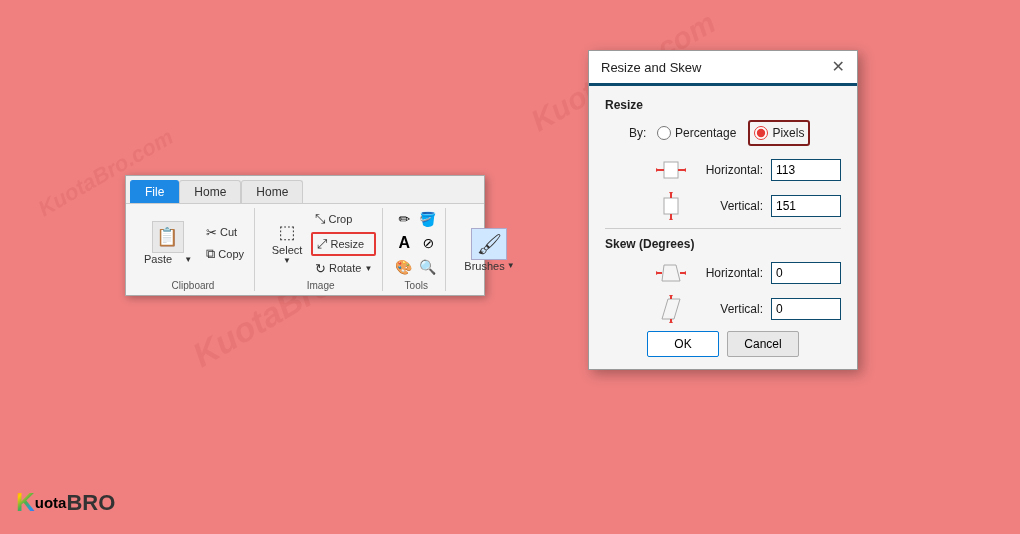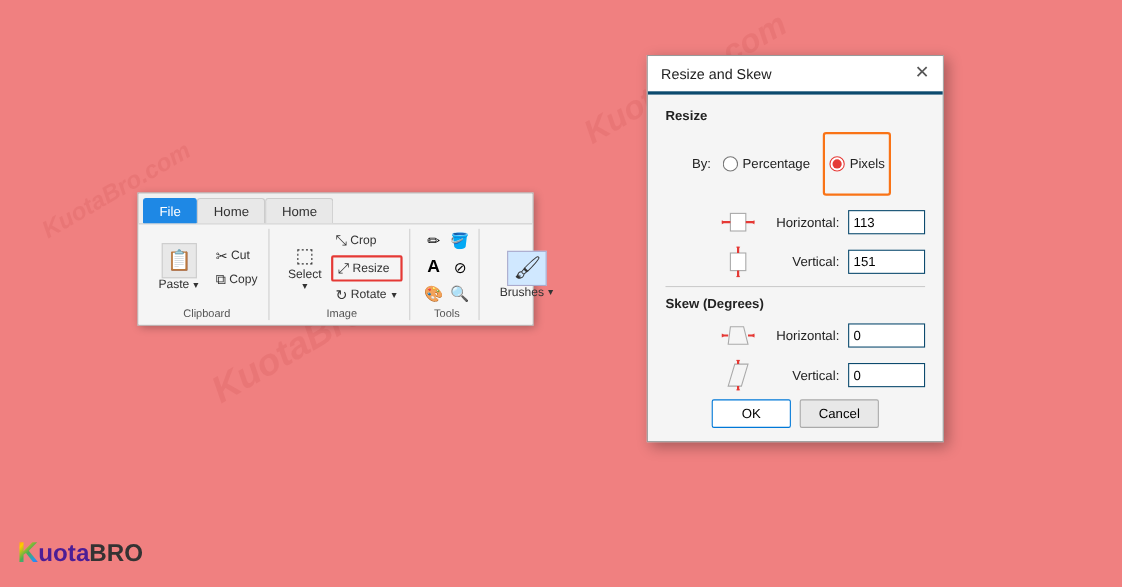--- a/index.html
+++ b/index.html
@@ -41,21 +41,21 @@
       font-weight: bold;
       z-index: 10;
     }
     .logo-k {
       background: linear-gradient(135deg, #ff6b35, #ffcc00, #4caf50, #2196f3, #9c27b0);
       -webkit-background-clip: text;
       -webkit-text-fill-color: transparent;
       background-clip: text;
       font-size: 26px;
     }
-    .logo-uota { color: #4c1d95; font-size: 22px; }
+    .logo-uota { color: #000000; font-size: 15px; }
     .logo-bro { color: #333; font-size: 22px; font-weight: 900; }
 
     
     .paint-window {
       position: absolute;
       top: 175px;
       left: 125px;
       width: 360px;
       background: #f0f0f0;
       border: 1px solid #aaa;
@@ -296,23 +296,23 @@
       cursor: pointer;
     }
 
     .radio-option input[type="radio"] {
       accent-color: #e53935;
       width: 14px;
       height: 14px;
     }
 
     .pixels-highlight {
-      border: 2px solid #f97316;
+      border: 2px solid #7f1d1d;
       border-radius: 3px;
-      padding: 20px 4px;
+      padding: 4px 4px;
     }
 
     .field-row {
       display: flex;
       align-items: center;
       gap: 8px;
       margin-bottom: 8px;
       justify-content: flex-end;
     }
 
@@ -413,21 +413,21 @@
       <div class="paint-tab inactive">Home</div>
     </div>
 
     <div class="ribbon-body">
 
       <div class="ribbon-group">
         <div class="ribbon-group-inner">
 
           <div class="paste-btn">
             <div class="paste-icon">📋</div>
-            <div style="display:flex;align-items:center;gap:2px;">
+            <div style="display:flex;align-items:center;gap:12px;">
               <span class="paste-label">Paste</span>
               <span class="paste-arrow">▼</span>
             </div>
           </div>
 
           <div style="display:flex;flex-direction:column;gap:2px;">
             <div class="small-btn">
               <span class="icon">✂</span>
               <span>Cut</span>
             </div>

